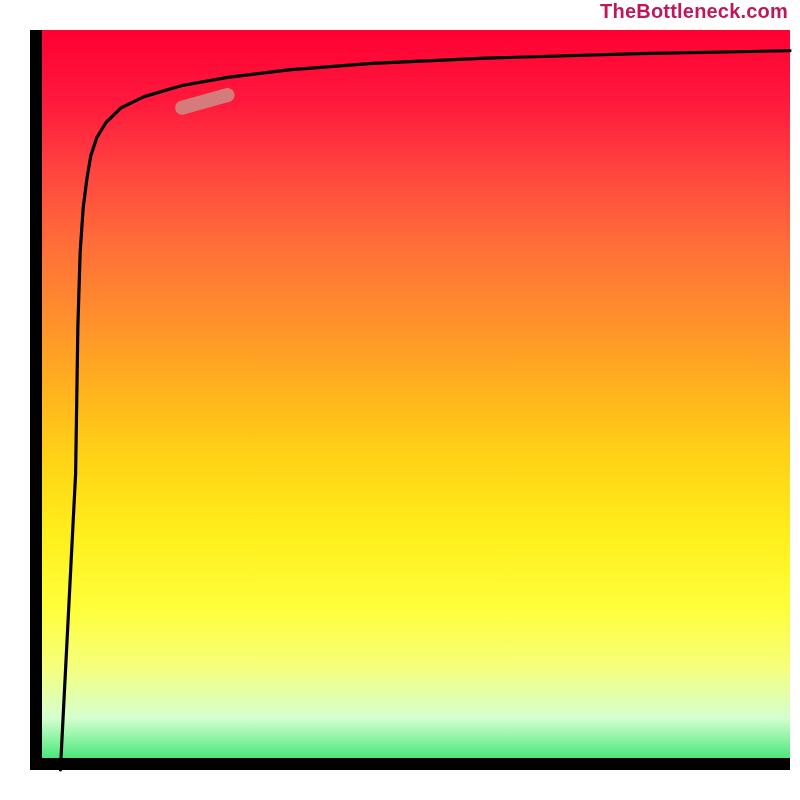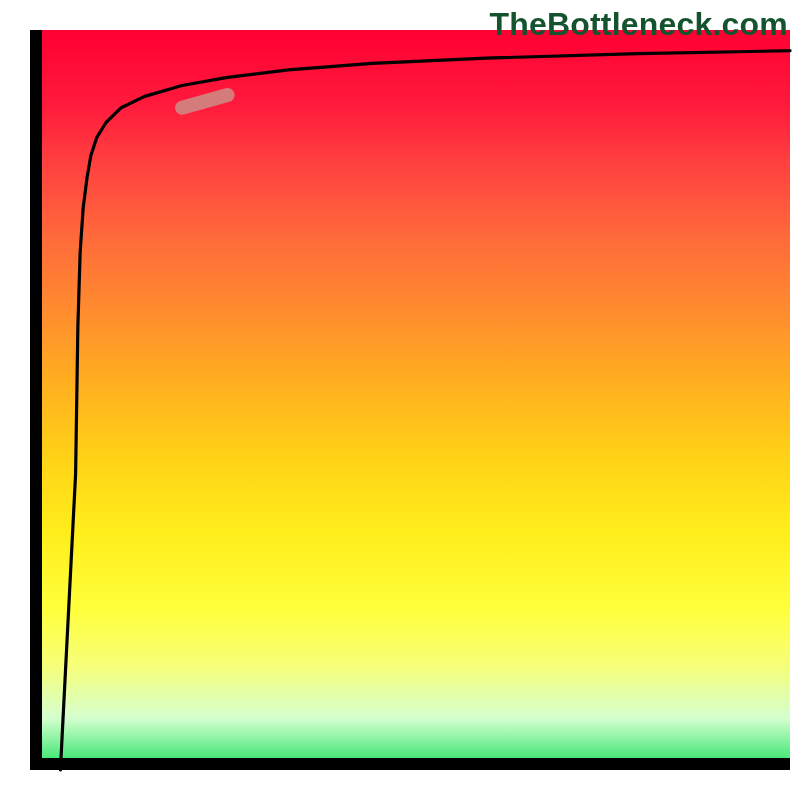--- a/index.html
+++ b/index.html
@@ -10,25 +10,25 @@
     background: #fff;
     font-family: Arial, Helvetica, sans-serif;
   }
   .chart-wrap {
     position: relative;
     width: 800px;
     height: 800px;
   }
   .watermark {
     position: absolute;
-    top: 6px;
+    top: 0;
     right: 12px;
-    font-size: 32px;
+    font-size: 20px;
     font-weight: 600;
-    color: #14532d;
+    color: #be185d;
     letter-spacing: 0.2px;
     z-index: 10;
   }
   .plot-area {
     position: absolute;
     left: 30px;
     top: 30px;
     width: 760px;   
     height: 740px;  
     background: linear-gradient(

